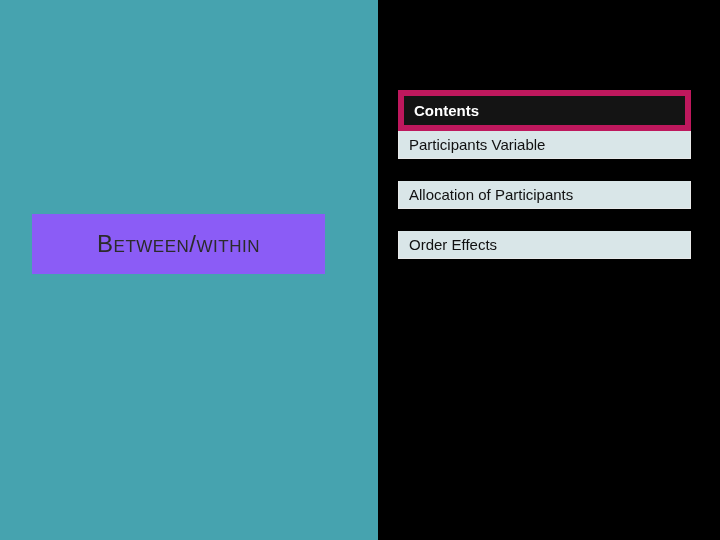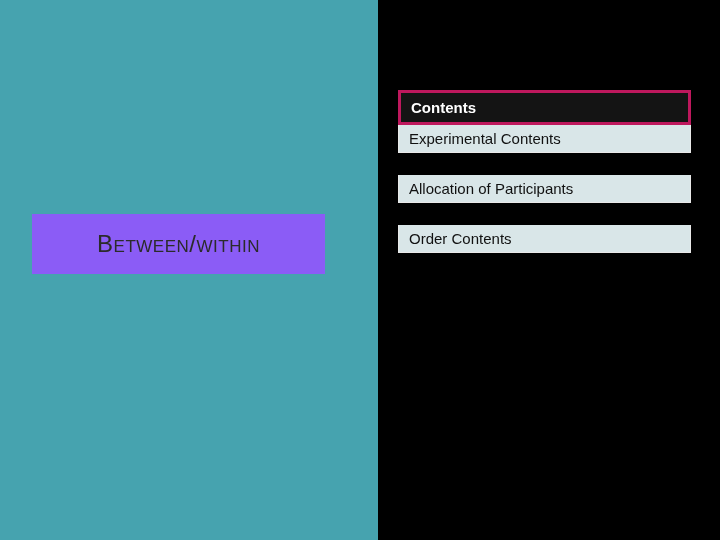--- a/index.html
+++ b/index.html
@@ -41,21 +41,21 @@
     position: absolute;
     left: 398px; top: 90px;
     width: 293px;
   }
   .contents-header {
     background: #141414;
     color: #fff;
     font-weight: 700;
     font-size: 15px;
     padding: 6px 10px;
-    border: 3px solid #be185d;
+    border: 6px solid #be185d;
   }
   .contents-row {
     background: #d9e6e8;
     color: #111;
     font-size: 15px;
     padding: 5px 10px;
     border-left: 1px solid #e9e9e9;
     border-right: 1px solid #e9e9e9;
     border-bottom: 1px solid #e9e9e9;
   }
@@ -66,16 +66,16 @@
 
 <div class="left-panel"></div>
 <div class="right-panel"></div>
 
 <div class="title-card">
   <span>Between/within</span>
 </div>
 
 <div class="contents-box">
   <div class="contents-header">Contents</div>
-  <div class="contents-row">Experimental Contents</div>
+  <div class="contents-row">Participants Variable</div>
   <div class="contents-row">Allocation of Participants</div>
-  <div class="contents-row">Order Contents</div>
+  <div class="contents-row">Order Effects</div>
 </div>
 
 </body></html>

